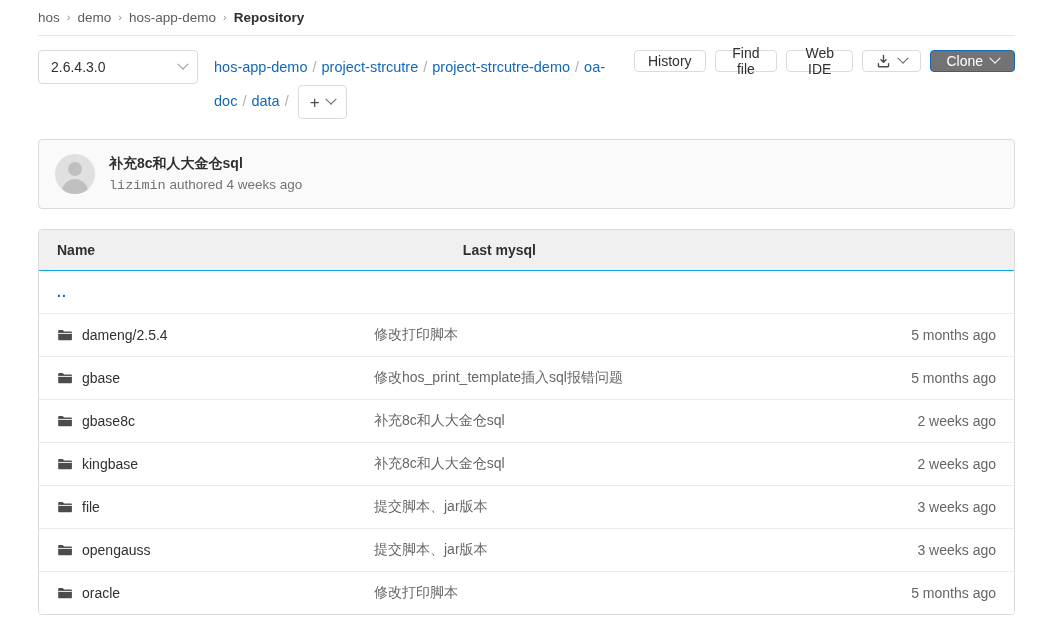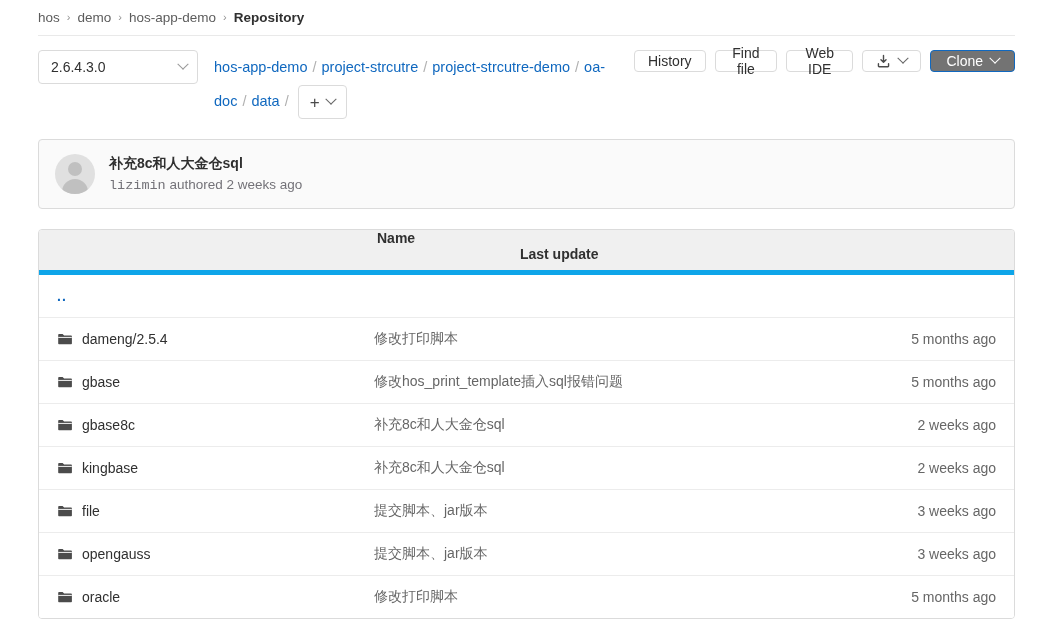--- a/index.html
+++ b/index.html
@@ -250,22 +250,21 @@
     background: #fff;
   }
   .tr:last-child {
     border-bottom: none;
   }
   .tr.head {
     background: #f0f0f0;
     font-weight: bold;
     color: #303030;
     height: 40px;
-    border-bottom: 5px solid #0ea5e9;
-    flex-direction: column;
+    border-bottom: 1px solid #0ea5e9;
   }
   .c-name {
     width: 335px;
     padding-left: 18px;
     box-sizing: border-box;
     display: flex;
     align-items: center;
     gap: 9px;
   }
   .c-commit {
@@ -352,30 +351,30 @@
 <div class="commit-panel">
   <div class="commit-left">
     <div class="avatar">
       <div class="head"></div>
       <div class="body"></div>
     </div>
     <div>
       <div class="commit-title">补充8c和人大金仓sql</div>
       <div class="commit-meta">
         <span class="author">lizimin</span>
-        <span>authored 2 weeks ago</span>
+        <span>authored 4 weeks ago</span>
       </div>
     </div>
   </div>
 </div>
 
 <div class="tree-table">
   <div class="tr head">
     <div class="c-name">Name</div>
-    <div class="c-update">Last update</div>
+    <div class="c-update">Last mysql</div>
   </div>
   <div class="tr">
     <div class="c-name">
       <a class="updir" href="#">..</a>
     </div>
     <div class="c-commit"></div>
     <div class="c-update"></div>
   </div>
   <div id="tree-rows">
       <div class="tr">

